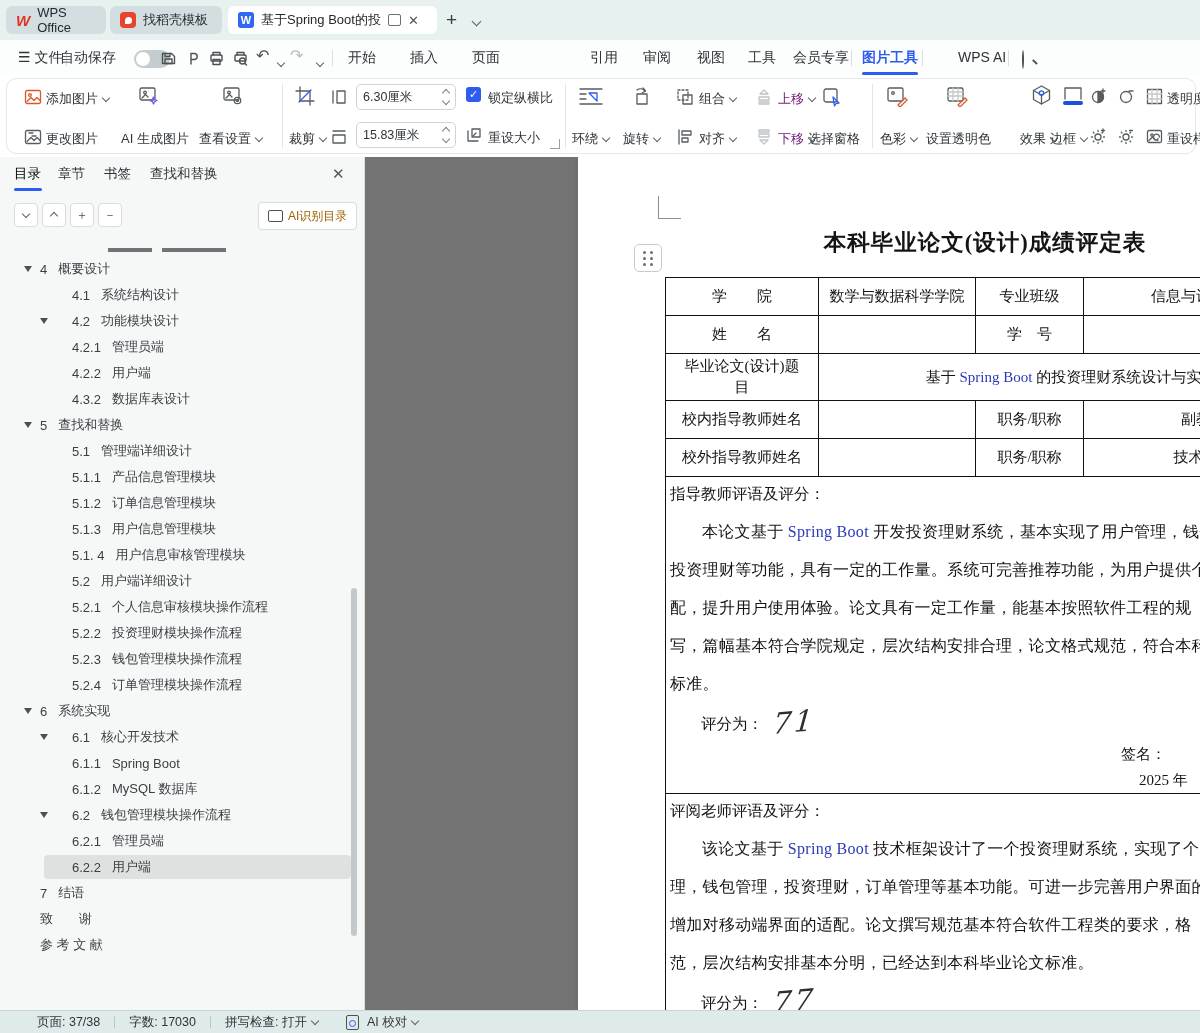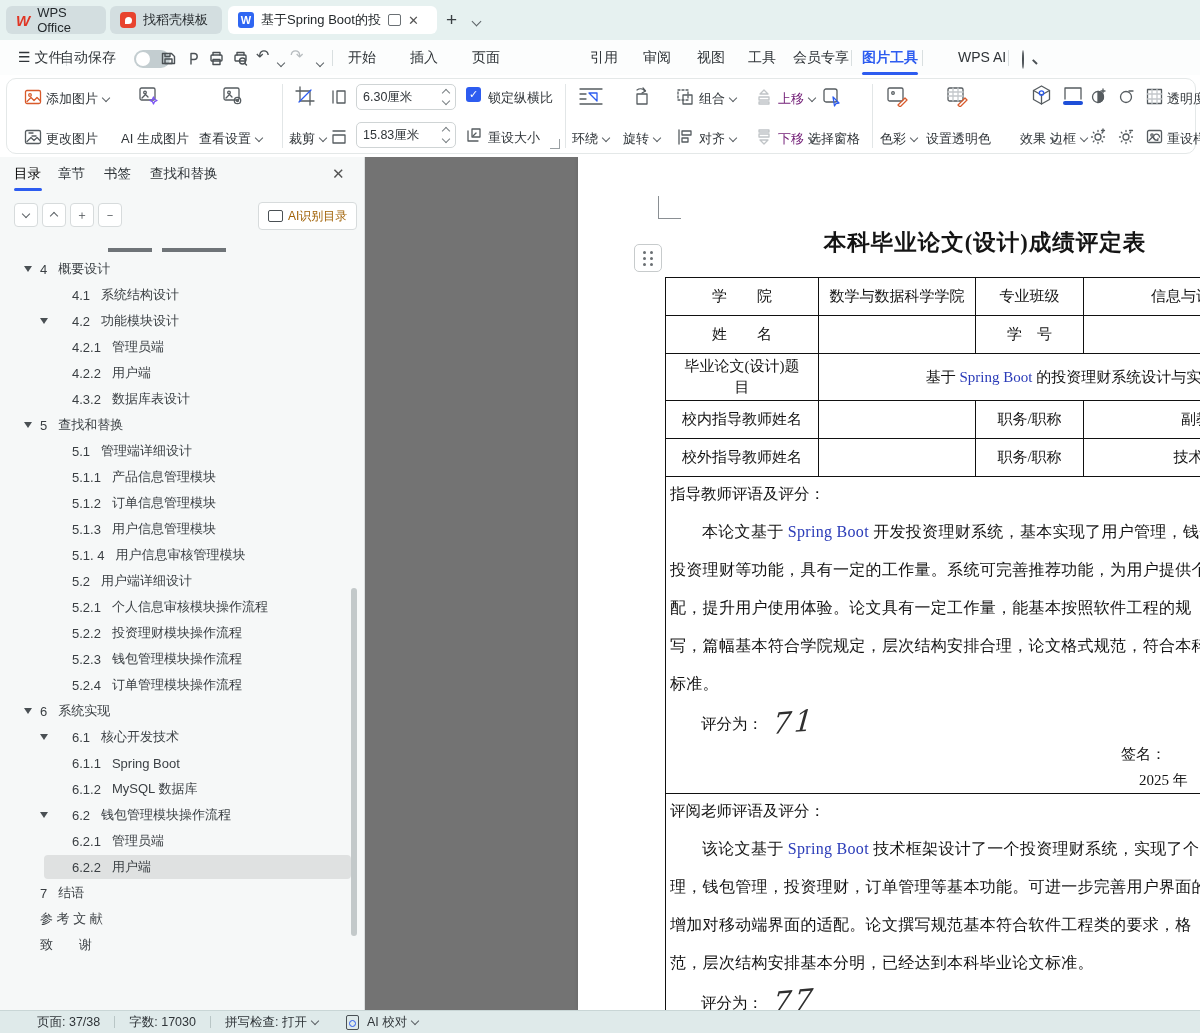--- a/index.html
+++ b/index.html
@@ -546,24 +546,24 @@
       </div>
       <div class="toc-row lvl3 selected">
         <span class="tnum">6.2.2</span>
         <span class="tlabel">用户端</span>
       </div>
       <div class="toc-row lvl1">
         <span class="tnum">7</span>
         <span class="tlabel">结语</span>
       </div>
       <div class="toc-row lvl1">
+        <span class="tlabel">致　　谢</span>
+      </div>
+      <div class="toc-row lvl1">
         <span class="tlabel">参 考 文 献</span>
-      </div>
-      <div class="toc-row lvl1">
-        <span class="tlabel">致　　谢</span>
       </div>
     </div>
   <div id="side-scroll" class="abs"></div>
 </div>
 
 <div id="docarea" class="abs">
   <div id="page">
     <div id="corner-mark" class="abs"></div>
     <div id="drag-handle" class="abs">
       <b></b>

